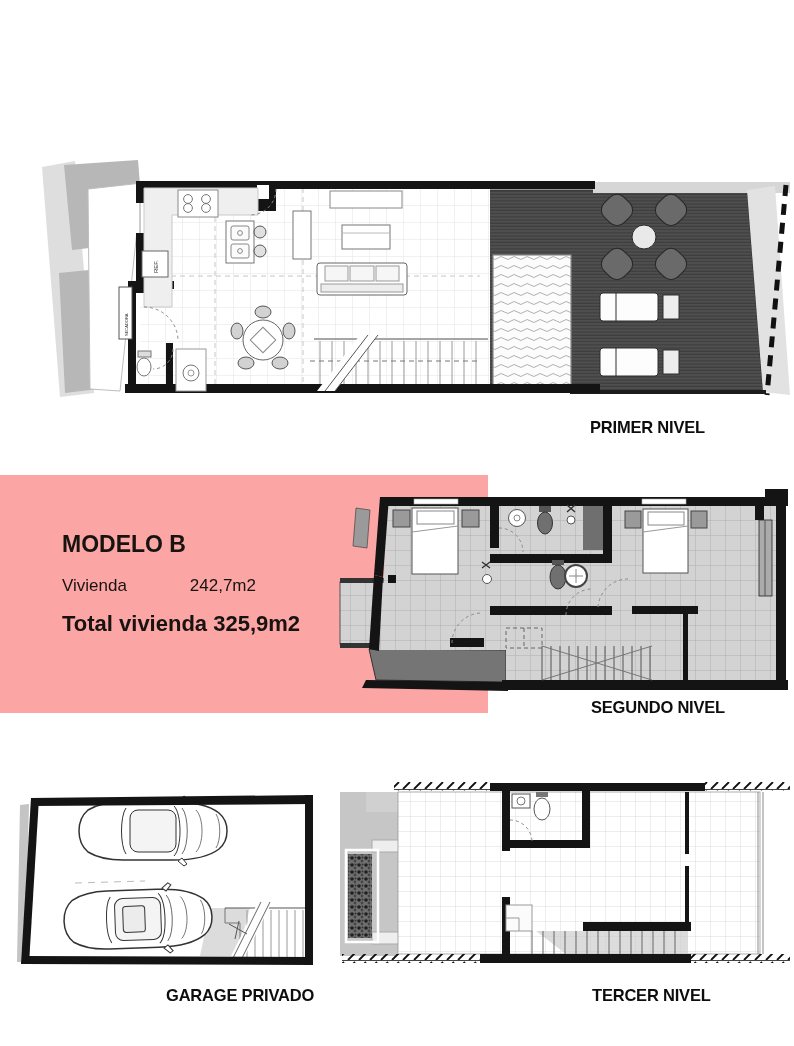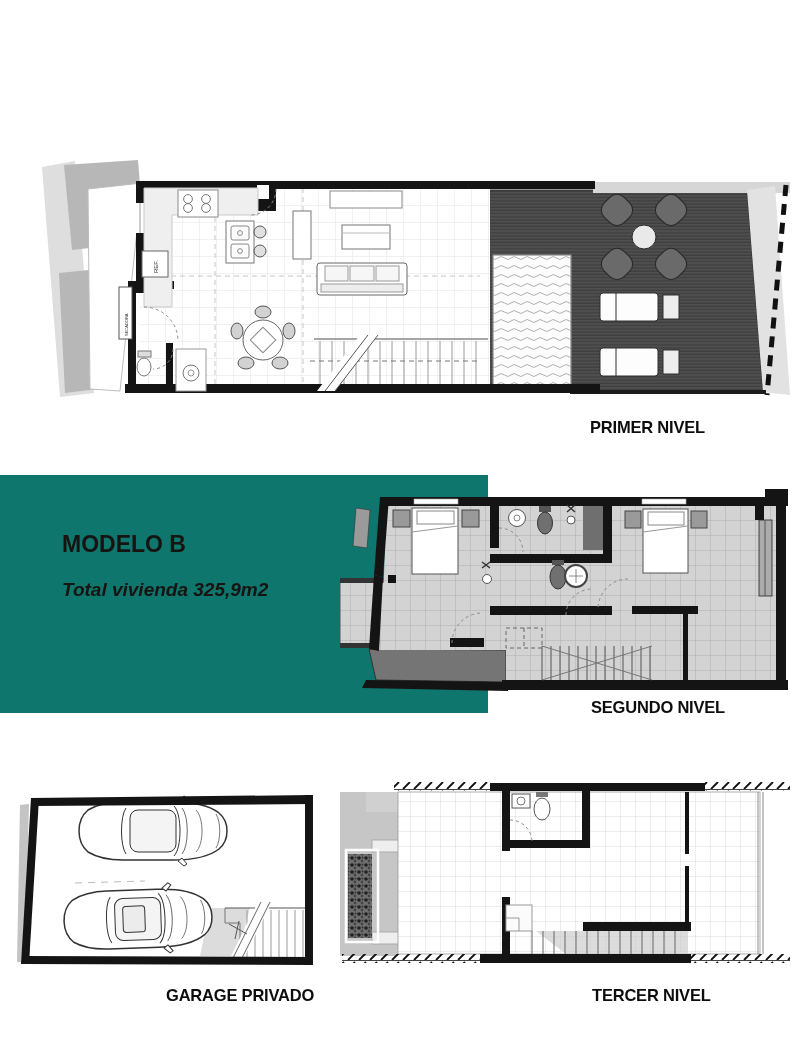--- a/index.html
+++ b/index.html
@@ -1,36 +1,40 @@
 <!DOCTYPE html>
 <html><head>
 <meta charset="utf-8">
 <style>
   html,body{margin:0;padding:0;background:#fff;}
   #page{position:relative;width:794px;height:1046px;background:#ffffff;overflow:hidden;
         font-family:"Liberation Sans",sans-serif;}
   .plan{position:absolute;}
   .lbl{position:absolute;font-weight:700;font-size:17px;letter-spacing:-0.2px;color:#0d0d0d;
        white-space:nowrap;transform:scaleX(.97);transform-origin:left;}
-  #info-box{position:absolute;left:0;top:475px;width:488px;height:238px;background:#0f766e;}
+  #info-box{position:absolute;left:0;top:475px;width:488px;height:238px;background:#fca5a5;}
   #info-inner{position:absolute;left:62px;top:56px;color:#161310;}
   #info-title{font-size:23px;font-weight:700;letter-spacing:0;margin:0 0 17px 0;}
   .info-row{display:grid;grid-template-columns:112px 82px;font-size:17px;line-height:21px;}
   .info-row .v{text-align:right;}
-  #info-total{margin-top:21px;font-size:19px;font-weight:700;font-style:italic;}
+  #info-total{margin-top:15px;font-size:22px;font-weight:700;}
   svg text{font-family:"Liberation Sans",sans-serif;}
 </style>
 </head>
 <body>
 
 <div id="page">
 
   <div id="info-box">
     <div id="info-inner">
       <div id="info-title">MODELO B</div>
+      <div class="info-row">
+        <span>Vivienda</span>
+        <span class="v">242,7m2</span>
+      </div>
       <div id="info-total">
         <span>Total vivienda</span>
         <span>325,9m2</span>
       </div>
     </div>
   </div>
 
   <svg class="plan" style="left:30px;top:155px" width="760" height="250" viewBox="0 0 760 250">
     <defs>
       <pattern id="grid1" width="17" height="17" patternUnits="userSpaceOnUse">

